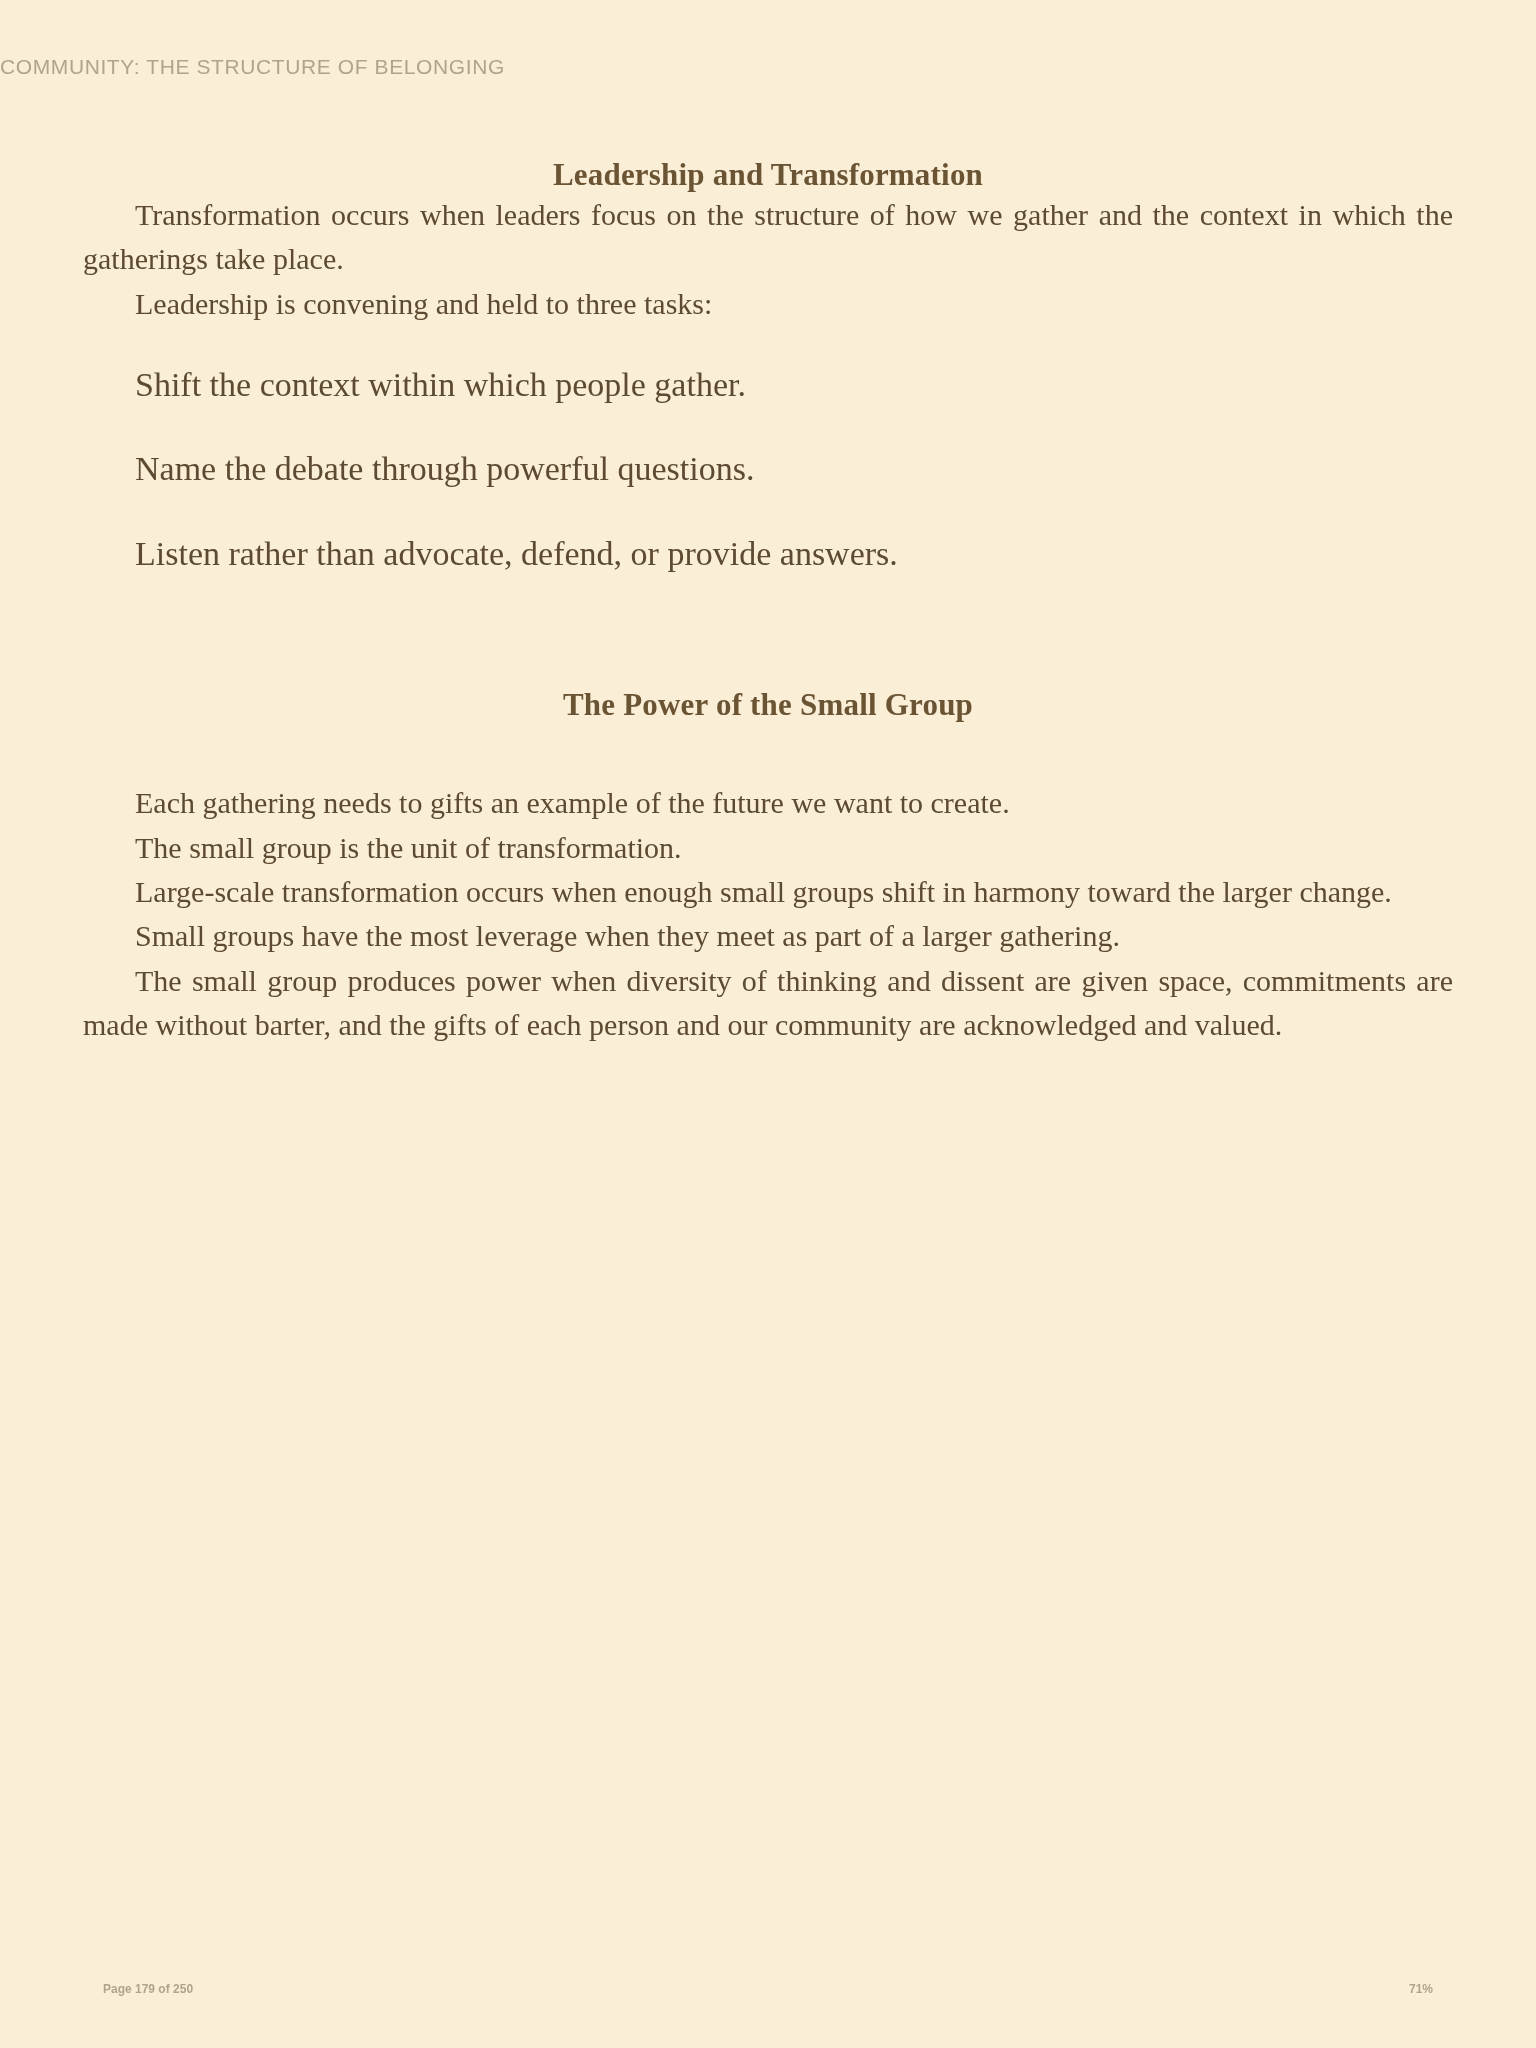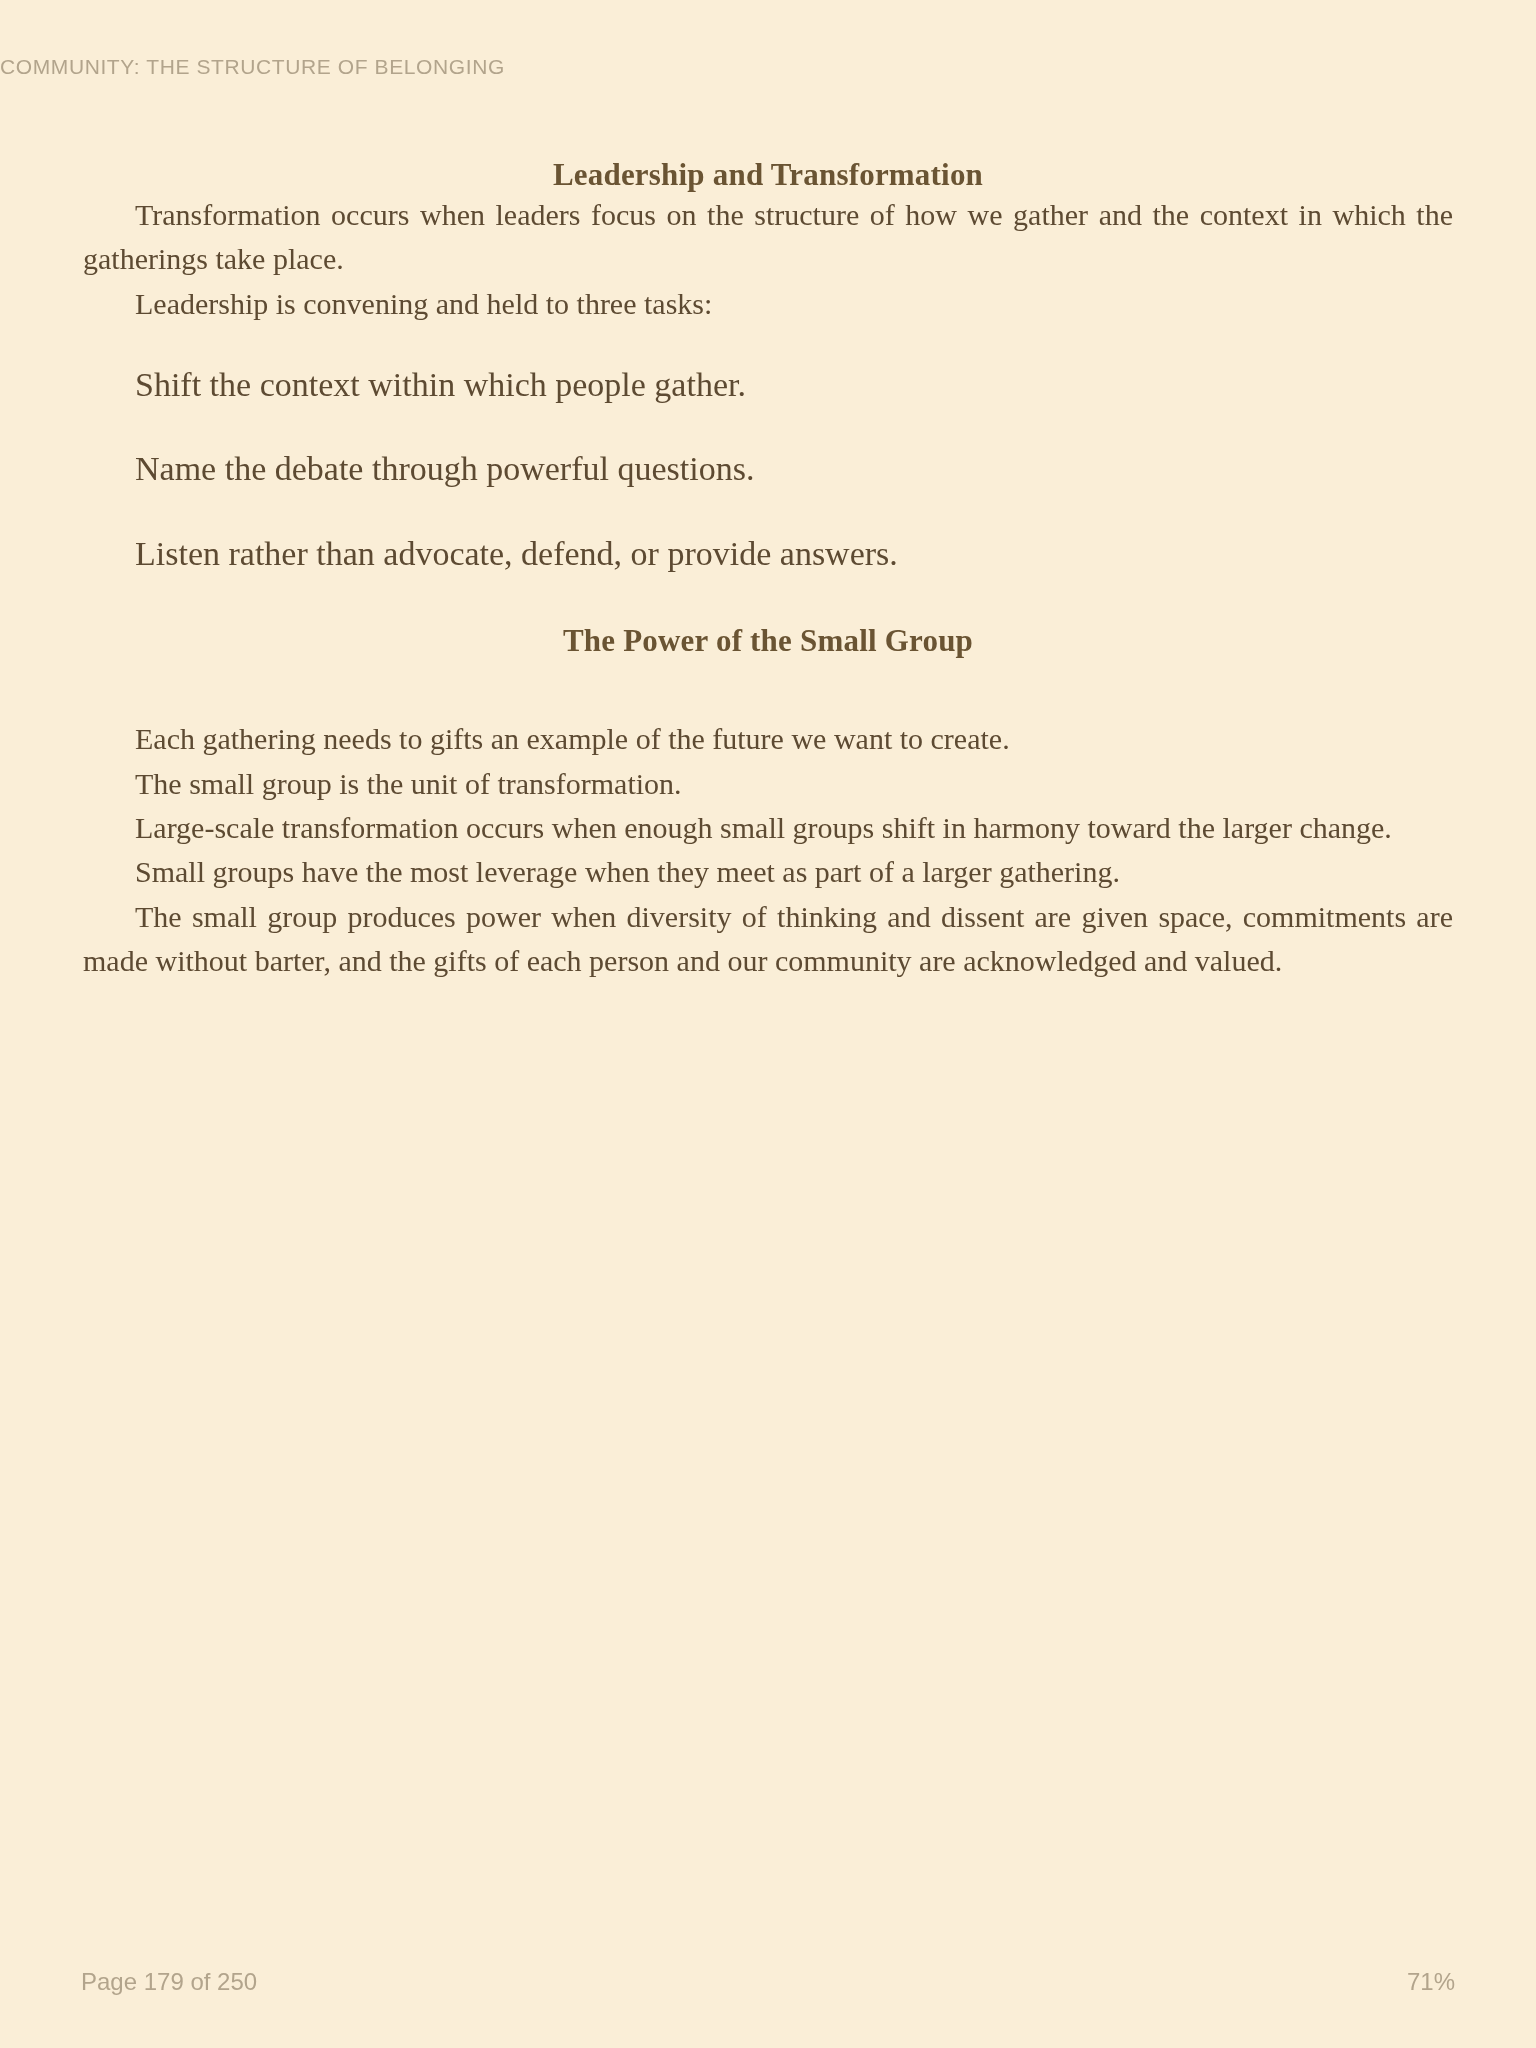--- a/index.html
+++ b/index.html
@@ -38,21 +38,21 @@
   }
   h2.section-head {
     text-align: center;
     font-size: 31px;
     font-weight: bold;
     color: #6a5433;
     margin: 78px 0 0 0;
     letter-spacing: 0.2px;
   }
   h2.section-head.second {
-    margin-top: 44px;
+    margin-top: 108px;
   }
   p.para {
     font-size: 30px;
     line-height: 1.48;
     text-align: justify;
     margin: 0;
     text-indent: 52px;
     color: #5d4a32;
   }
   p.para.first-after-head {
@@ -64,28 +64,29 @@
     text-align: left;
     margin: 34px 0 0 0;
     text-indent: 52px;
     color: #5d4a32;
   }
   .footer {
     position: absolute;
     left: 0;
     right: 0;
     bottom: 52px;
-    padding: 0 81px;
+    padding: 0 103px;
     box-sizing: border-box;
     display: flex;
     justify-content: space-between;
     align-items: center;
     font-family: "Liberation Sans", sans-serif;
-    font-size: 24px;
+    font-size: 12px;
     color: #b2a48c;
+    font-weight: bold;
   }
 </style>
 </head>
 <body>
 
 <div class="page">
 
   <div class="running-head">COMMUNITY: THE STRUCTURE OF BELONGING</div>
 
   <div class="content">

